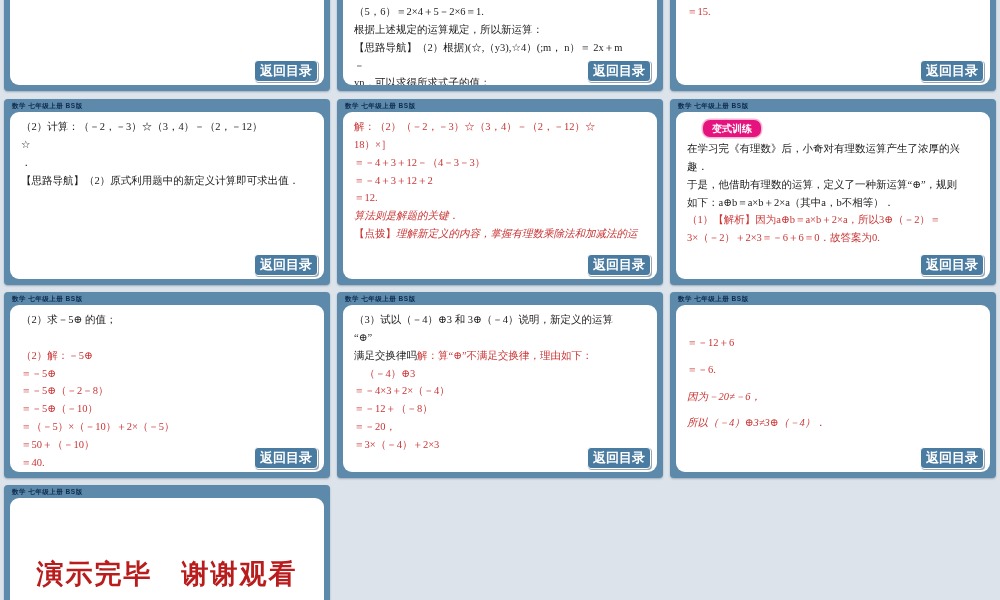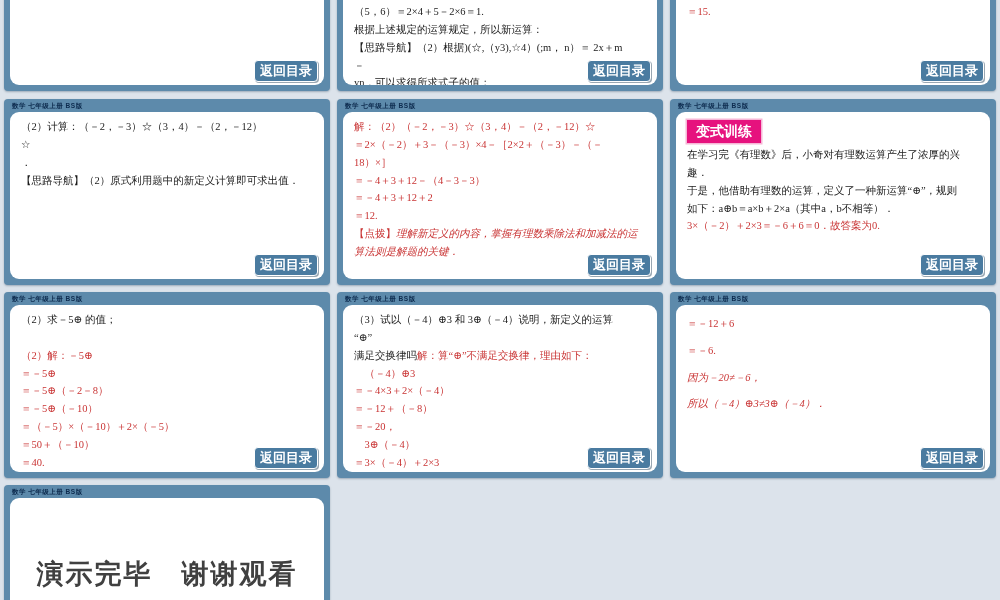--- a/index.html
+++ b/index.html
@@ -30,43 +30,43 @@
   }
   .line{white-space:nowrap;}
   .line b{font-weight:normal;font-style:normal;}
   .line .pre{color:#1b1b1b;}
   .ln-k{color:#1b1b1b;}
   .ln-r{color:#c93434;}
   .ln-ri{color:#c93434;font-style:italic;}
   .badge{
     display:inline-block;
     font-family:"Liberation Sans","DejaVu Sans",sans-serif;
-    font-size:14px;font-weight:bold;color:#fff;
-    background:#e6127e;border-radius:0;padding:1px 9px;
+    font-size:10px;font-weight:bold;color:#fff;
+    background:#e6127e;border-radius:7px;padding:1px 9px;
     box-shadow:0 0 0 1.5px #f6b6d6;
-    margin:2px 0 3px 0;line-height:1.5;
+    margin:2px 0 3px 16px;line-height:1.5;
   }
   .back-btn{
     position:absolute;right:6px;bottom:3px;
     font-family:"Liberation Sans","DejaVu Sans",sans-serif;
     font-size:13px;font-weight:bold;color:#ffffff;
     background:#4a7ba0;border:1px solid #ffffff;border-radius:4px;
     padding:1px 5px;line-height:1.4;cursor:pointer;
     box-shadow:1px 1px 0 rgba(30,60,85,.45);
   }
   
   .r1{top:-95px;} .r2{top:99px;} .r3{top:292px;} .r4{top:485px;}
   .c1{left:4px;} .c2{left:337px;} .c3{left:670px;}
   
   .pad-cut{padding-top:85px;}
-  .loose{line-height:2.55;padding-top:6px;}
+  .loose{line-height:2.55;padding-top:25px;}
   .end-text{
     margin-top:58px;text-align:center;
     font-family:"Liberation Sans","DejaVu Sans",sans-serif;
-    font-size:27px;font-weight:bold;color:#404040;letter-spacing:2px;
+    font-size:27px;font-weight:bold;color:#b91c1c;letter-spacing:2px;
     white-space:nowrap;
   }
 </style>
 </head>
 <body>
 
 <div class="grid">
 
   <div class="slide r1 c1">
 
@@ -111,41 +111,41 @@
         </div>
       <span class="back-btn">返回目录</span>
     </div>
   </div>
 
   <div class="slide r2 c2">
     <span class="slide-header">数学 七年级上册 BS版</span>
     <div class="panel">
       <div class="content">
           <div class="line ln-r"><b>解：</b>（2）（－2，－3）☆（3，4）－（2，－12）☆</div>
-          <div class="line ln-r">＝2×（－2）＋3－（－3）×4－［2×2＋（－3）－（－</div>
           <div class="line ln-r">18）×］</div>
           <div class="line ln-r">＝－4＋3＋12－（4－3－3）</div>
           <div class="line ln-r">＝－4＋3＋12＋2</div>
           <div class="line ln-r">＝12.</div>
+          <div class="line ln-ri">算法则是解题的关键．</div>
           <div class="line ln-ri"><b>【点拨】</b>理解新定义的内容，掌握有理数乘除法和加减法的运</div>
-          <div class="line ln-ri">算法则是解题的关键．</div>
         </div>
       <span class="back-btn">返回目录</span>
     </div>
   </div>
 
   <div class="slide r2 c3">
     <span class="slide-header">数学 七年级上册 BS版</span>
     <div class="panel">
       <div class="content">
           <div><span class="badge">变式训练</span></div>
           <div class="line ln-k">在学习完《有理数》后，小奇对有理数运算产生了浓厚的兴</div>
           <div class="line ln-k">趣．</div>
           <div class="line ln-k">于是，他借助有理数的运算，定义了一种新运算“⊕”，规则</div>
           <div class="line ln-k">如下：a⊕b＝a×b＋2×a（其中a，b不相等）．</div>
+          <div class="line ln-r"><b>（1）【解析】</b>因为a⊕b＝a×b＋2×a，所以3⊕（－2）＝</div>
           <div class="line ln-r">3×（－2）＋2×3＝－6＋6＝0．故答案为0.</div>
         </div>
       <span class="back-btn">返回目录</span>
     </div>
   </div>
 
   <div class="slide r3 c1">
     <span class="slide-header">数学 七年级上册 BS版</span>
     <div class="panel">
       <div class="content">
@@ -167,21 +167,20 @@
     <span class="slide-header">数学 七年级上册 BS版</span>
     <div class="panel">
       <div class="content">
           <div class="line ln-k">（3）试以（－4）⊕3 和 3⊕（－4）说明，新定义的运算</div>
           <div class="line ln-k">“⊕”</div>
           <div class="line ln-r"><span class="pre">满足交换律吗</span><b>解：</b>算“⊕”不满足交换律，理由如下：</div>
           <div class="line ln-r">　（－4）⊕3</div>
           <div class="line ln-r">＝－4×3＋2×（－4）</div>
           <div class="line ln-r">＝－12＋（－8）</div>
           <div class="line ln-r">＝－20，</div>
-          <div class="line ln-r">　3⊕（－4）</div>
           <div class="line ln-r">＝3×（－4）＋2×3</div>
         </div>
       <span class="back-btn">返回目录</span>
     </div>
   </div>
 
   <div class="slide r3 c3">
     <span class="slide-header">数学 七年级上册 BS版</span>
     <div class="panel">
       <div class="content loose">

